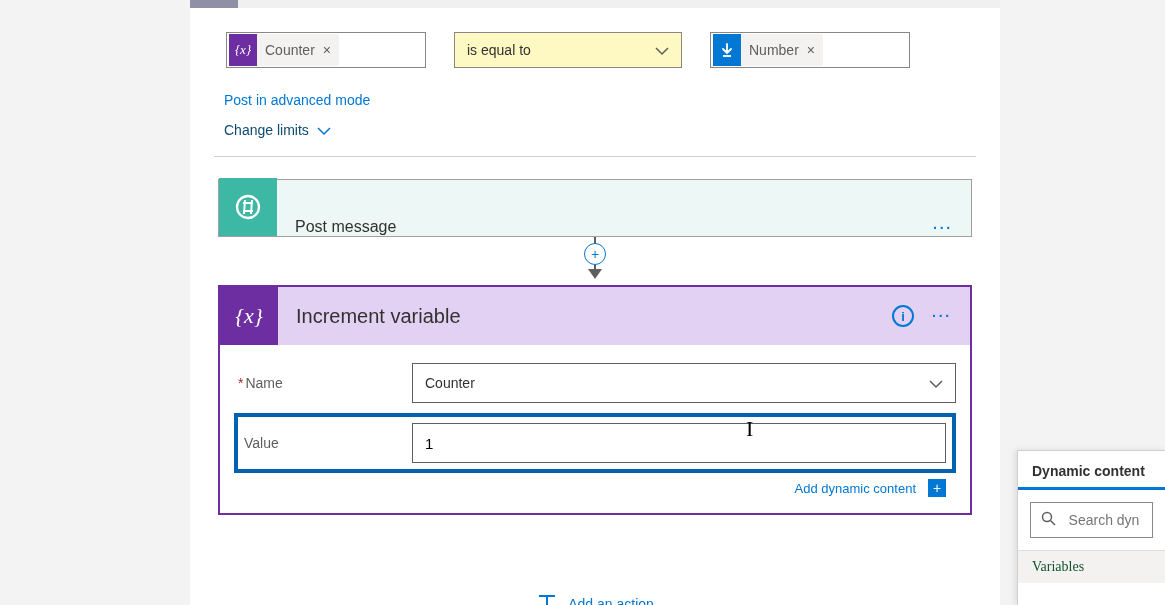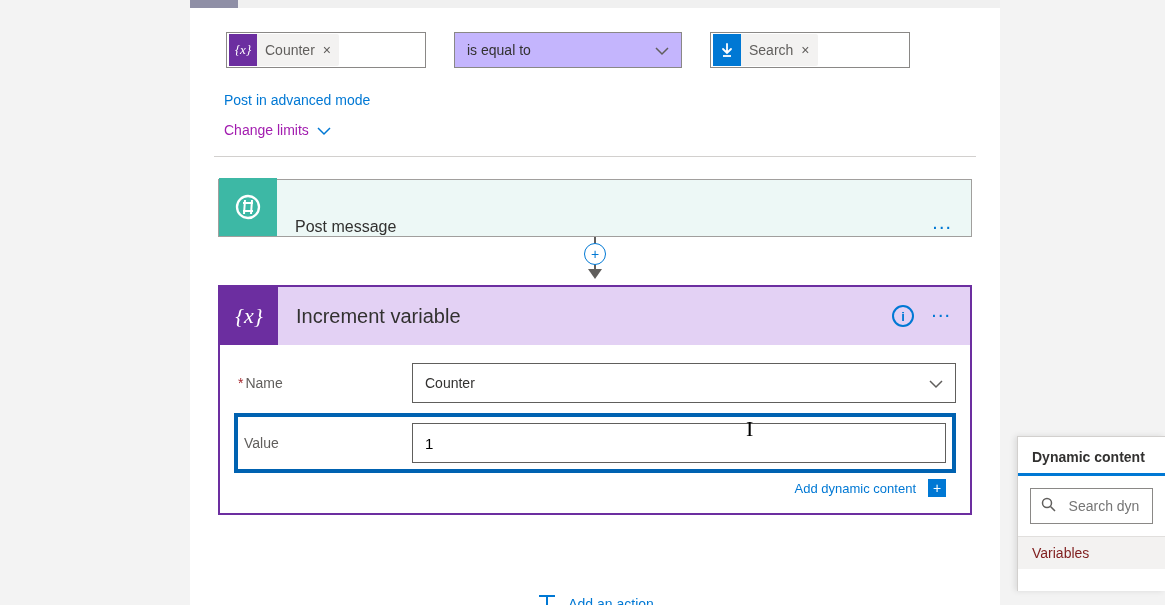--- a/index.html
+++ b/index.html
@@ -47,21 +47,21 @@
     display: flex;
     align-items: center;
     background: #fff;
   }
   .pill-box.left { width: 200px; }
   .pill-box.right { width: 200px; }
   .operator-box {
     border: 1px solid #8a8886;
     height: 36px;
     width: 228px;
-    background: #c4b5fd;
+    background: #fef9c3;
     display: flex;
     align-items: center;
     padding: 16px 12px;
     justify-content: space-between;
     cursor: pointer;
   }
   .operator-box .chev { color:#605e5c; }
   .token {
     display: inline-flex;
     align-items: center;
@@ -98,21 +98,21 @@
   .link-row a {
     color: #0078d4;
     text-decoration: none;
     cursor: pointer;
     font-size: 14px;
   }
   .change-limits {
     padding: 14px 34px 18px 34px;
   }
   .change-limits a {
-    color: #a21caf;
+    color: #0c4a6e;
     text-decoration: none;
     cursor: pointer;
     display: inline-flex;
     align-items: flex-end;
     gap: 8px;
   }
   .hr {
     height: 1px;
     background: #d2d0ce;
     margin: 0 24px 22px 24px;
@@ -321,21 +321,21 @@
     align-items:center;
     gap:10px;
   }
   .add-action a { color:#0078d4;text-decoration:none;cursor:pointer;}
   .insert-icon svg { display:block; }
 
   
   .dyn-panel {
     position:absolute;
     right:0;
-    top:436px;
+    top:450px;
     width:148px;
     background:#fff;
     border-top:1px solid #d2d0ce;
     border-left:1px solid #d2d0ce;
     box-shadow: -2px 0 6px rgba(0,0,0,0.1);
     height:155px;
   }
   .dyn-tabs {
     padding:12px 14px 8px 14px;
     font-weight:600;
@@ -352,22 +352,23 @@
     padding:0 10px;
     gap:10px;
     color:#605e5c;
   }
   .dyn-search input {
     border:none;outline:none;font-size:14px;width:100%;font-family:inherit;color:#605e5c;text-align:center;
   }
   .dyn-cat {
     background:#f3f2f1;
     padding:8px 14px;
-    color:#7f1d1d;
+    color:#14532d;
     border-top:1px solid #e1dfdd;
+    font-family:Liberation Serif, serif;
   }
   svg { overflow: visible; }
 </style>
 </head>
 <body>
 
 <div class="canvas">
   <div class="top-strip">
       <div class="mini-tab"></div>
     </div>
@@ -389,21 +390,21 @@
       </span>
     </div>
     <div class="pill-box right">
       <span class="token">
         <span class="token-icon num">
           <svg width="14" height="14" viewBox="0 0 14 14">
             <path d="M7 1 L7 10 M3 6 L7 10 L11 6" stroke="#fff" stroke-width="1.8" fill="none" stroke-linecap="round"></path>
             <line x1="3" y1="13" x2="11" y2="13" stroke="#fff" stroke-width="1.8"></line>
           </svg>
         </span>
-        <span class="token-label">Search</span>
+        <span class="token-label">Number</span>
         <span class="token-x">×</span>
       </span>
     </div>
   </div>
 
   <div class="link-row">
     <a>Post in advanced mode</a>
   </div>
   <div class="change-limits">
     <a>

